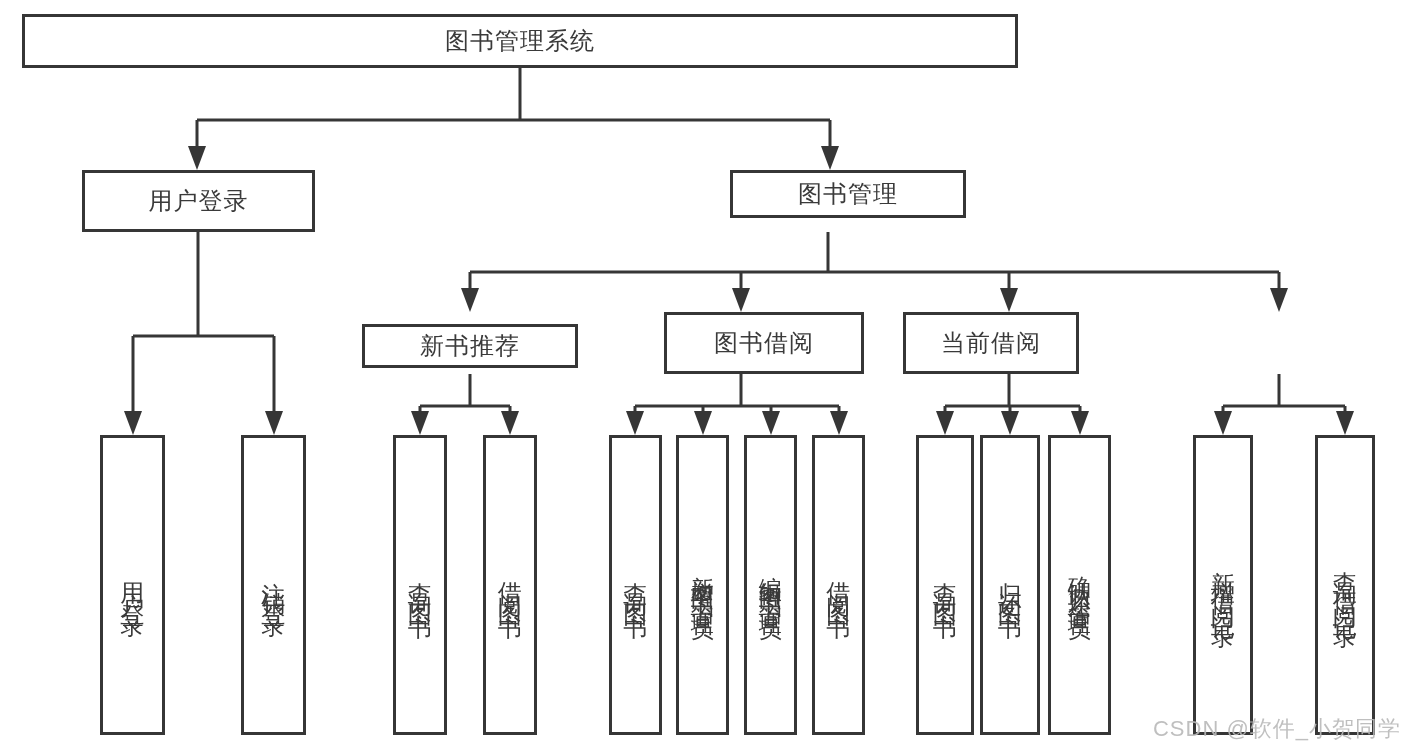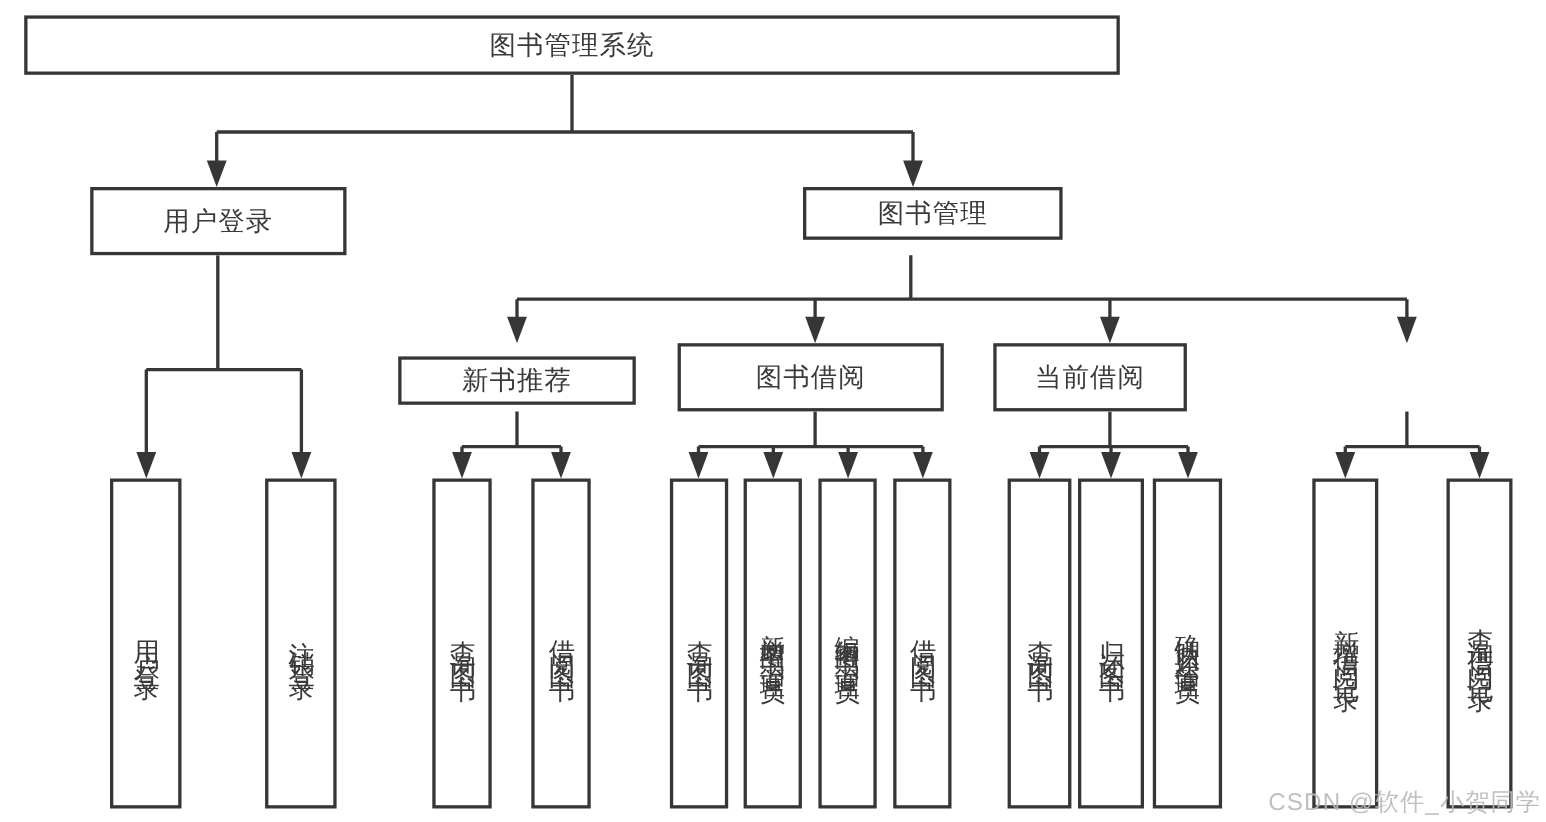--- a/index.html
+++ b/index.html
@@ -109,21 +109,21 @@
   <div class="box" style="left:82px;top:170px;width:233px;height:62px;">
     <span>用户登录</span>
   </div>
   <div class="box" style="left:710px;top:170px;width:236px;height:48px;margin-left:20px;">
     <span>图书管理</span>
   </div>
 
   <div class="box" style="left:362px;top:312px;width:216px;height:44px;margin-top:12px;">
     <span>新书推荐</span>
   </div>
-  <div class="box" style="left:616px;top:312px;width:242px;height:62px;">
+  <div class="box" style="left:664px;top:312px;width:200px;height:62px;">
     <span>图书借阅</span>
   </div>
   <div class="box" style="left:903px;top:312px;width:176px;height:62px;">
     <span>当前借阅</span>
   </div>
 
   <div class="box leaf" style="left:100px;top:435px;width:65px;height:300px;">
     <span>用户登录</span>
   </div>
   <div class="box leaf" style="left:241px;top:435px;width:65px;height:300px;">

